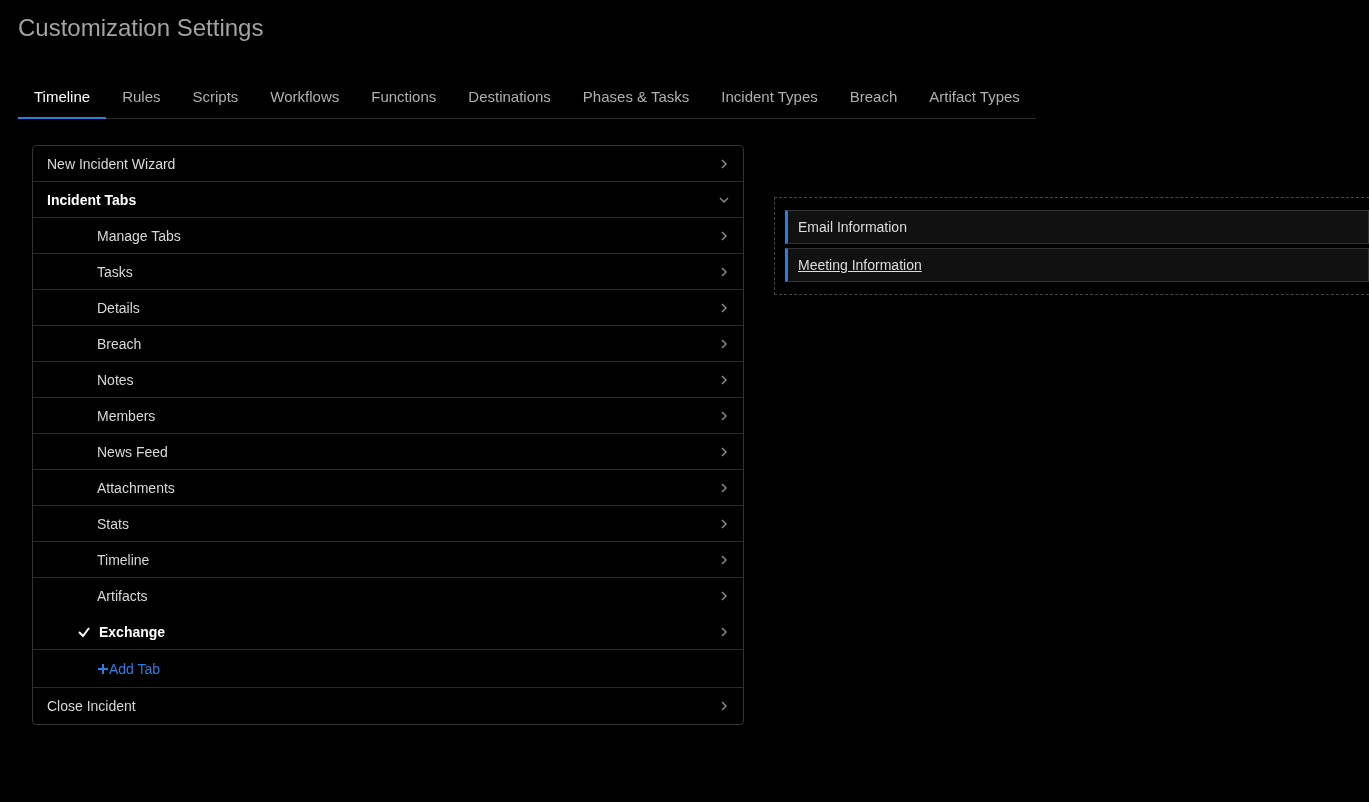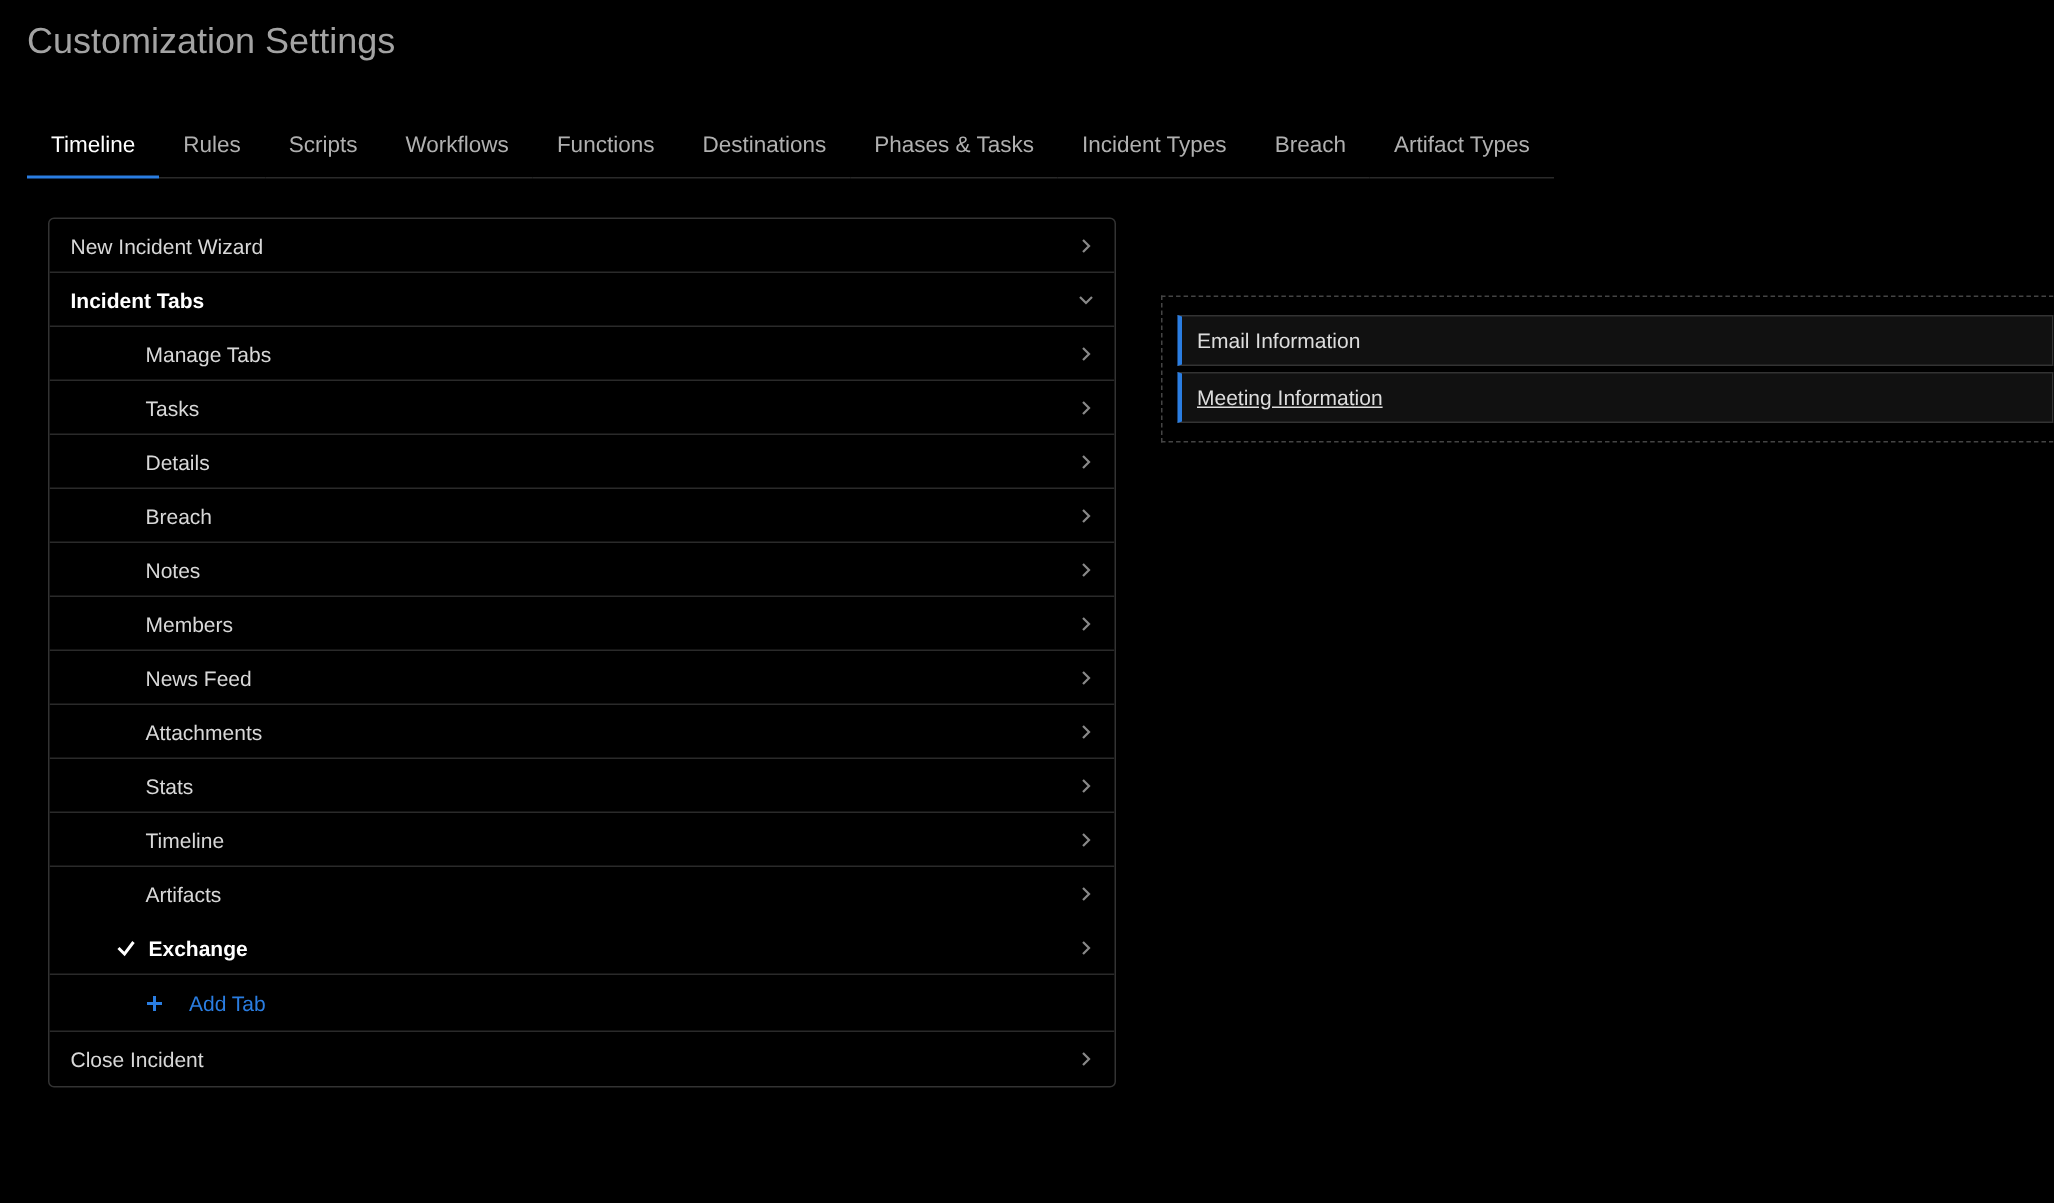--- a/index.html
+++ b/index.html
@@ -99,21 +99,21 @@
     height: 38px;
     display: flex;
     align-items: center;
     border-bottom: 1px solid #2a2a2a;
   }
   .add-tab-link {
     color: #2a7de1;
     font-size: 14px;
     display: flex;
     align-items: center;
-    gap: 17px;
+    gap: 0;
     cursor: pointer;
   }
   .plus-icon svg {
     width: 12px;
     height: 12px;
     display: block;
   }
   .main {
     flex: 1;
     padding-left: 30px;

